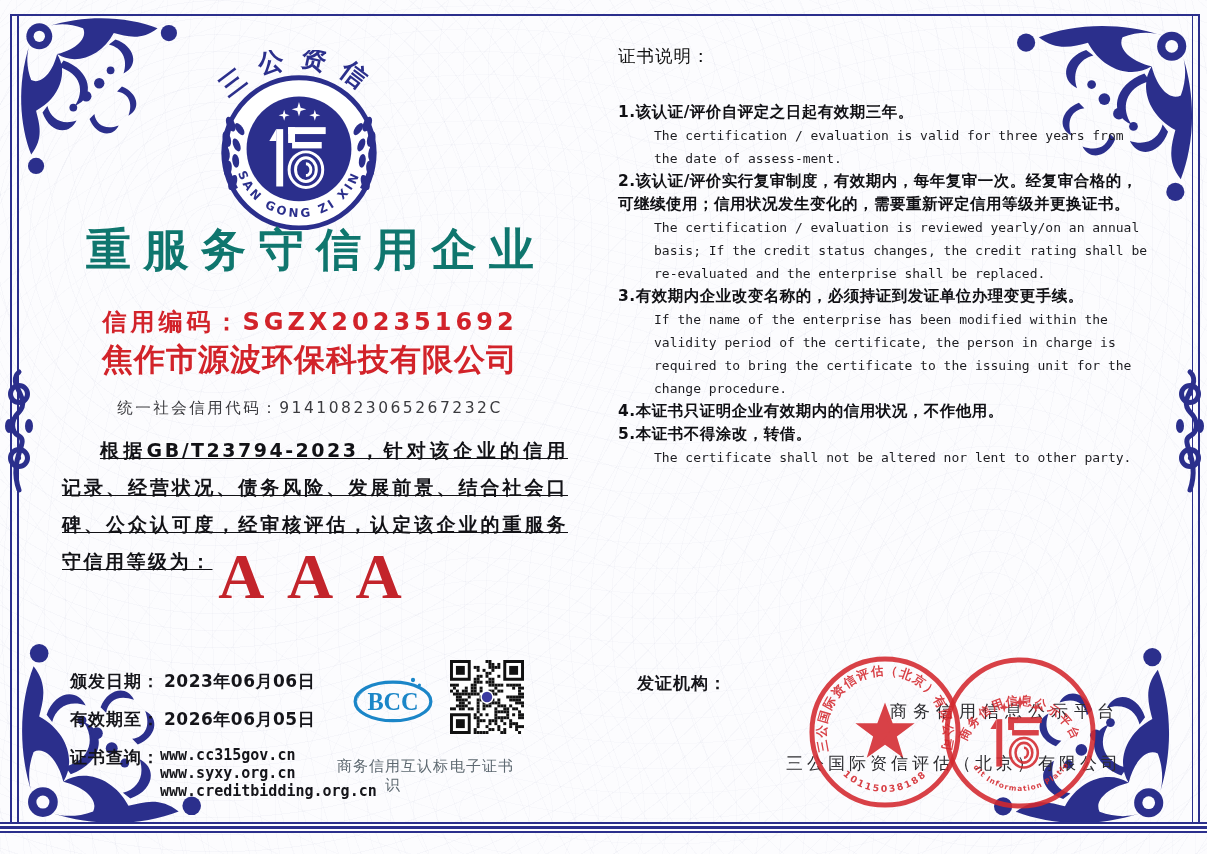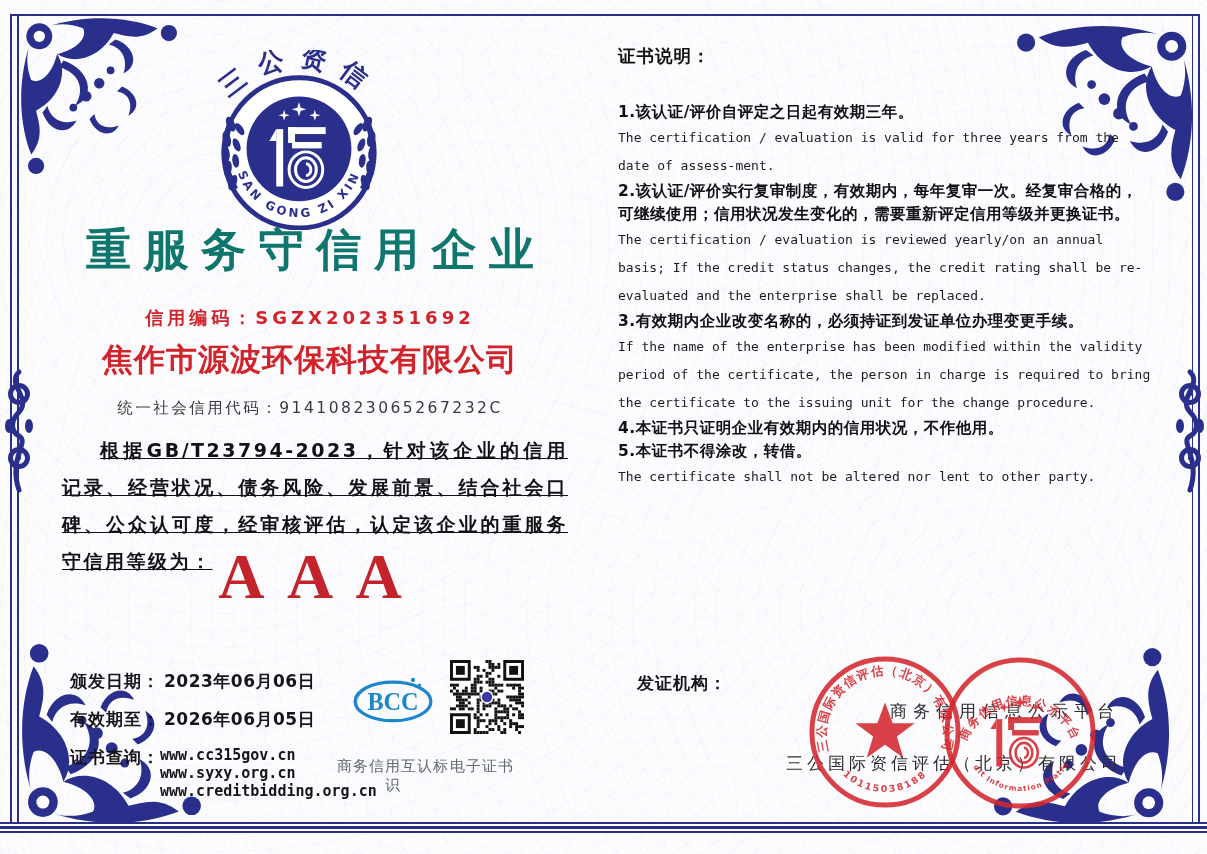--- a/index.html
+++ b/index.html
@@ -27,21 +27,21 @@
   .c-bl{left:12px;bottom:24px;width:192px;height:186px;transform:scaleY(-1);}
   .c-br{right:8px;bottom:24px;width:228px;height:182px;transform:scale(-1,-1);}
   .edge-scroll{position:absolute;width:34px;height:138px;color:#2b2f8c;}
   .e-left{left:2px;top:362px;}
   .e-right{right:0px;top:362px;transform:scaleX(-1);}
   
   .emblem{position:absolute;left:184px;top:50px;width:228px;height:180px;}
   .cert-title{position:absolute;left:52px;top:220px;width:516px;text-align:center;
     font-size:45px;font-weight:700;color:#0f766e;letter-spacing:.28em;text-indent:.28em;white-space:nowrap;}
   .credit-code{position:absolute;left:60px;top:306px;width:500px;text-align:center;
-    font-size:18px;font-weight:600;color:#d2232a;letter-spacing:4px;}
+    font-size:24px;font-weight:600;color:#d2232a;letter-spacing:4px;}
   .company{position:absolute;left:40px;top:339px;width:540px;text-align:center;
     font-size:31px;font-weight:700;color:#d2232a;letter-spacing:1px;}
   .uscc{position:absolute;left:40px;top:398px;width:540px;text-align:center;
     font-size:15.5px;font-weight:500;color:#3a3a3e;letter-spacing:2.5px;}
   .statement{position:absolute;left:62px;top:432px;width:506px;font-size:19px;line-height:37px;
     color:#121216;font-weight:600;letter-spacing:2.5px;text-align:justify;text-indent:2em;text-decoration:underline;}
   .grade{position:absolute;left:60px;top:540px;width:500px;text-align:center;
     font-family:"Liberation Serif","DejaVu Serif",serif;font-size:64px;font-weight:700;
     color:#c3242b;letter-spacing:.35em;text-indent:.35em;}
   .meta{position:absolute;left:70px;top:670px;font-size:17px;color:#15151a;}
@@ -50,25 +50,25 @@
   .meta .val{margin-left:4px;letter-spacing:.5px;}
   .meta .urls{display:flex;flex-direction:column;
     font-family:"DejaVu Sans Mono","Liberation Mono",monospace;font-size:15px;font-weight:600;}
   .bcc{position:absolute;left:350px;top:670px;width:86px;height:60px;}
   .qr{position:absolute;left:450px;top:660px;width:74px;height:74px;}
   .caption{position:absolute;top:757px;font-size:15px;color:#5d6870;letter-spacing:1px;}
   .cap-bcc{left:334px;width:118px;text-align:center;}
   .cap-qr{left:450px;width:74px;}
   
   .notes{position:absolute;left:618px;top:44px;width:534px;}
-  .notes-title{font-size:17.5px;font-weight:700;color:#111;margin-bottom:33px;letter-spacing:1px;}
+  .notes-title{font-size:17.5px;font-weight:400;color:#111;margin-bottom:33px;letter-spacing:1px;}
   .note p{margin:0;}
   .note .zh{font-size:15.5px;font-weight:600;line-height:23px;color:#101014;letter-spacing:.5px;}
   .note .en{font-family:"DejaVu Sans Mono","Liberation Mono",monospace;font-size:13px;
-            line-height:28px;color:#1c1c20;}
+            line-height:23px;color:#1c1c20;margin-left:36px;}
   .issuer-label{position:absolute;left:637px;top:672px;font-size:17px;font-weight:700;color:#15151a;letter-spacing:1px;}
   .issuer-line1{position:absolute;left:890px;top:700px;width:330px;font-size:17px;color:#2c2c30;
     letter-spacing:6px;z-index:1;}
   .issuer-line2{position:absolute;left:786px;top:752px;width:420px;font-size:17px;color:#2c2c30;
     letter-spacing:4px;z-index:1;}
   .seal{position:absolute;width:158px;height:158px;z-index:2;opacity:.88;}
   .seal-left{left:806px;top:653px;}
   .seal-right{left:941px;top:654px;}
   .hidden-defs{position:absolute;width:0;height:0;overflow:hidden;}
 </style>

